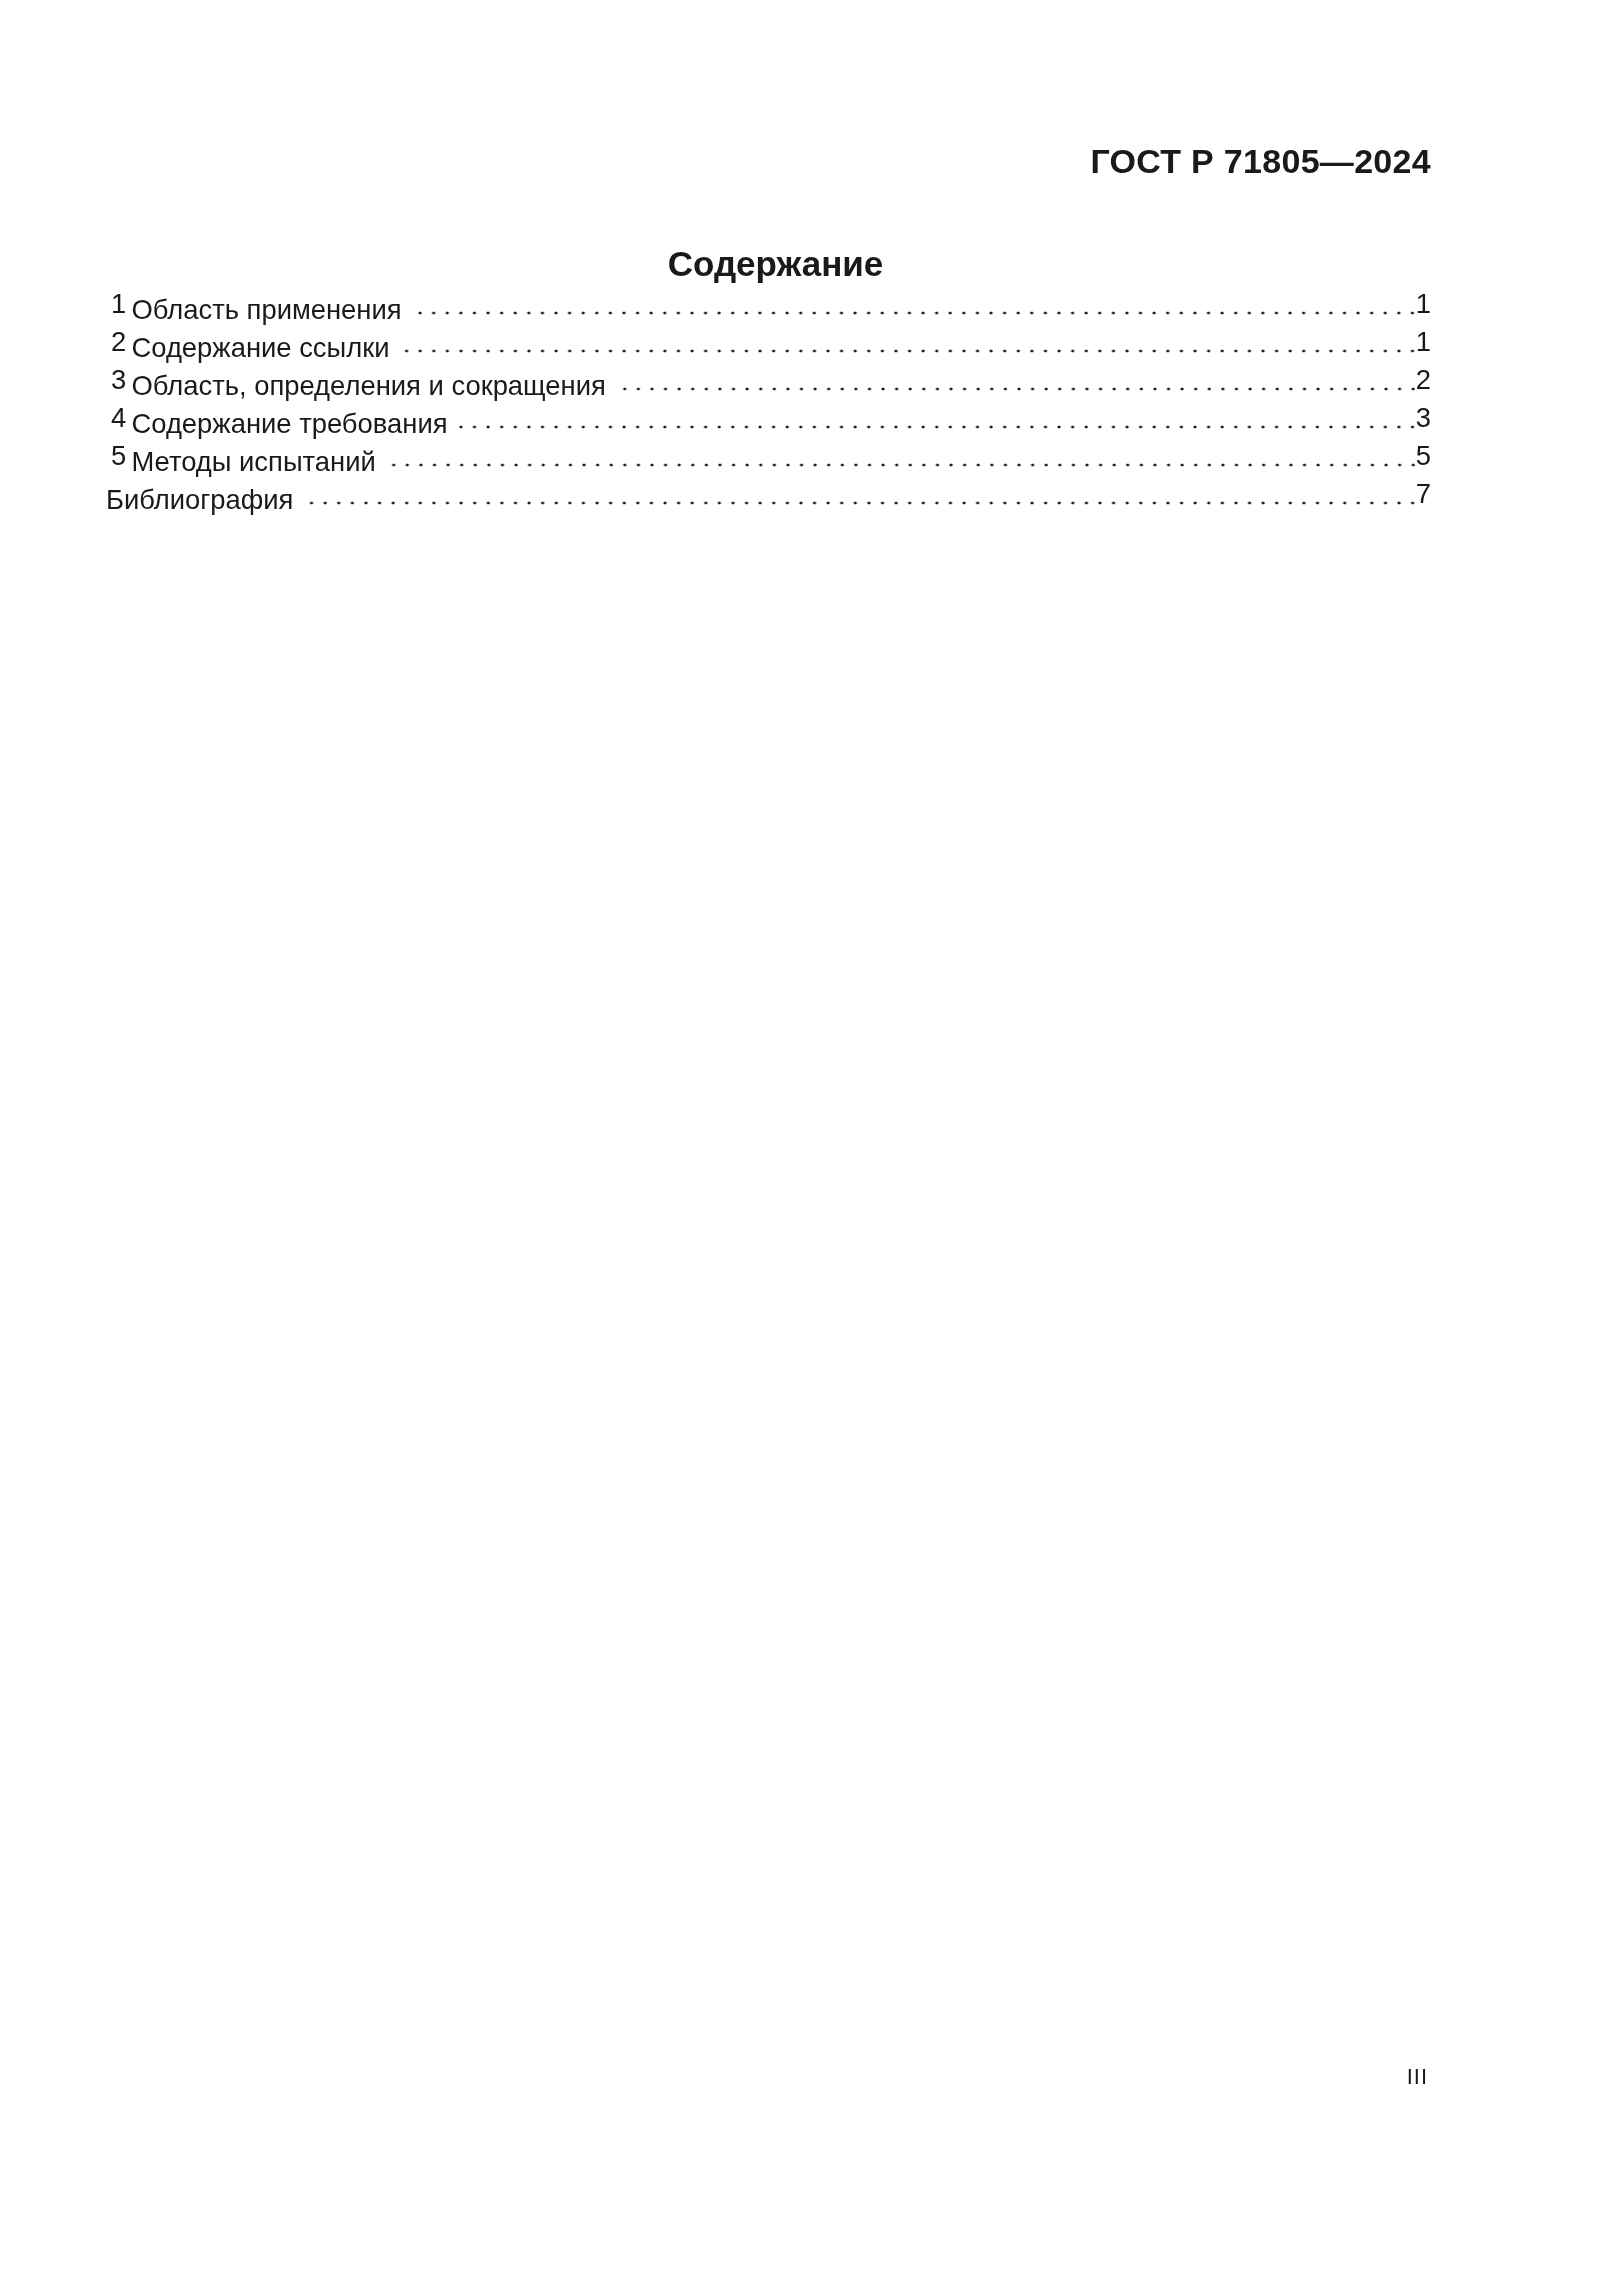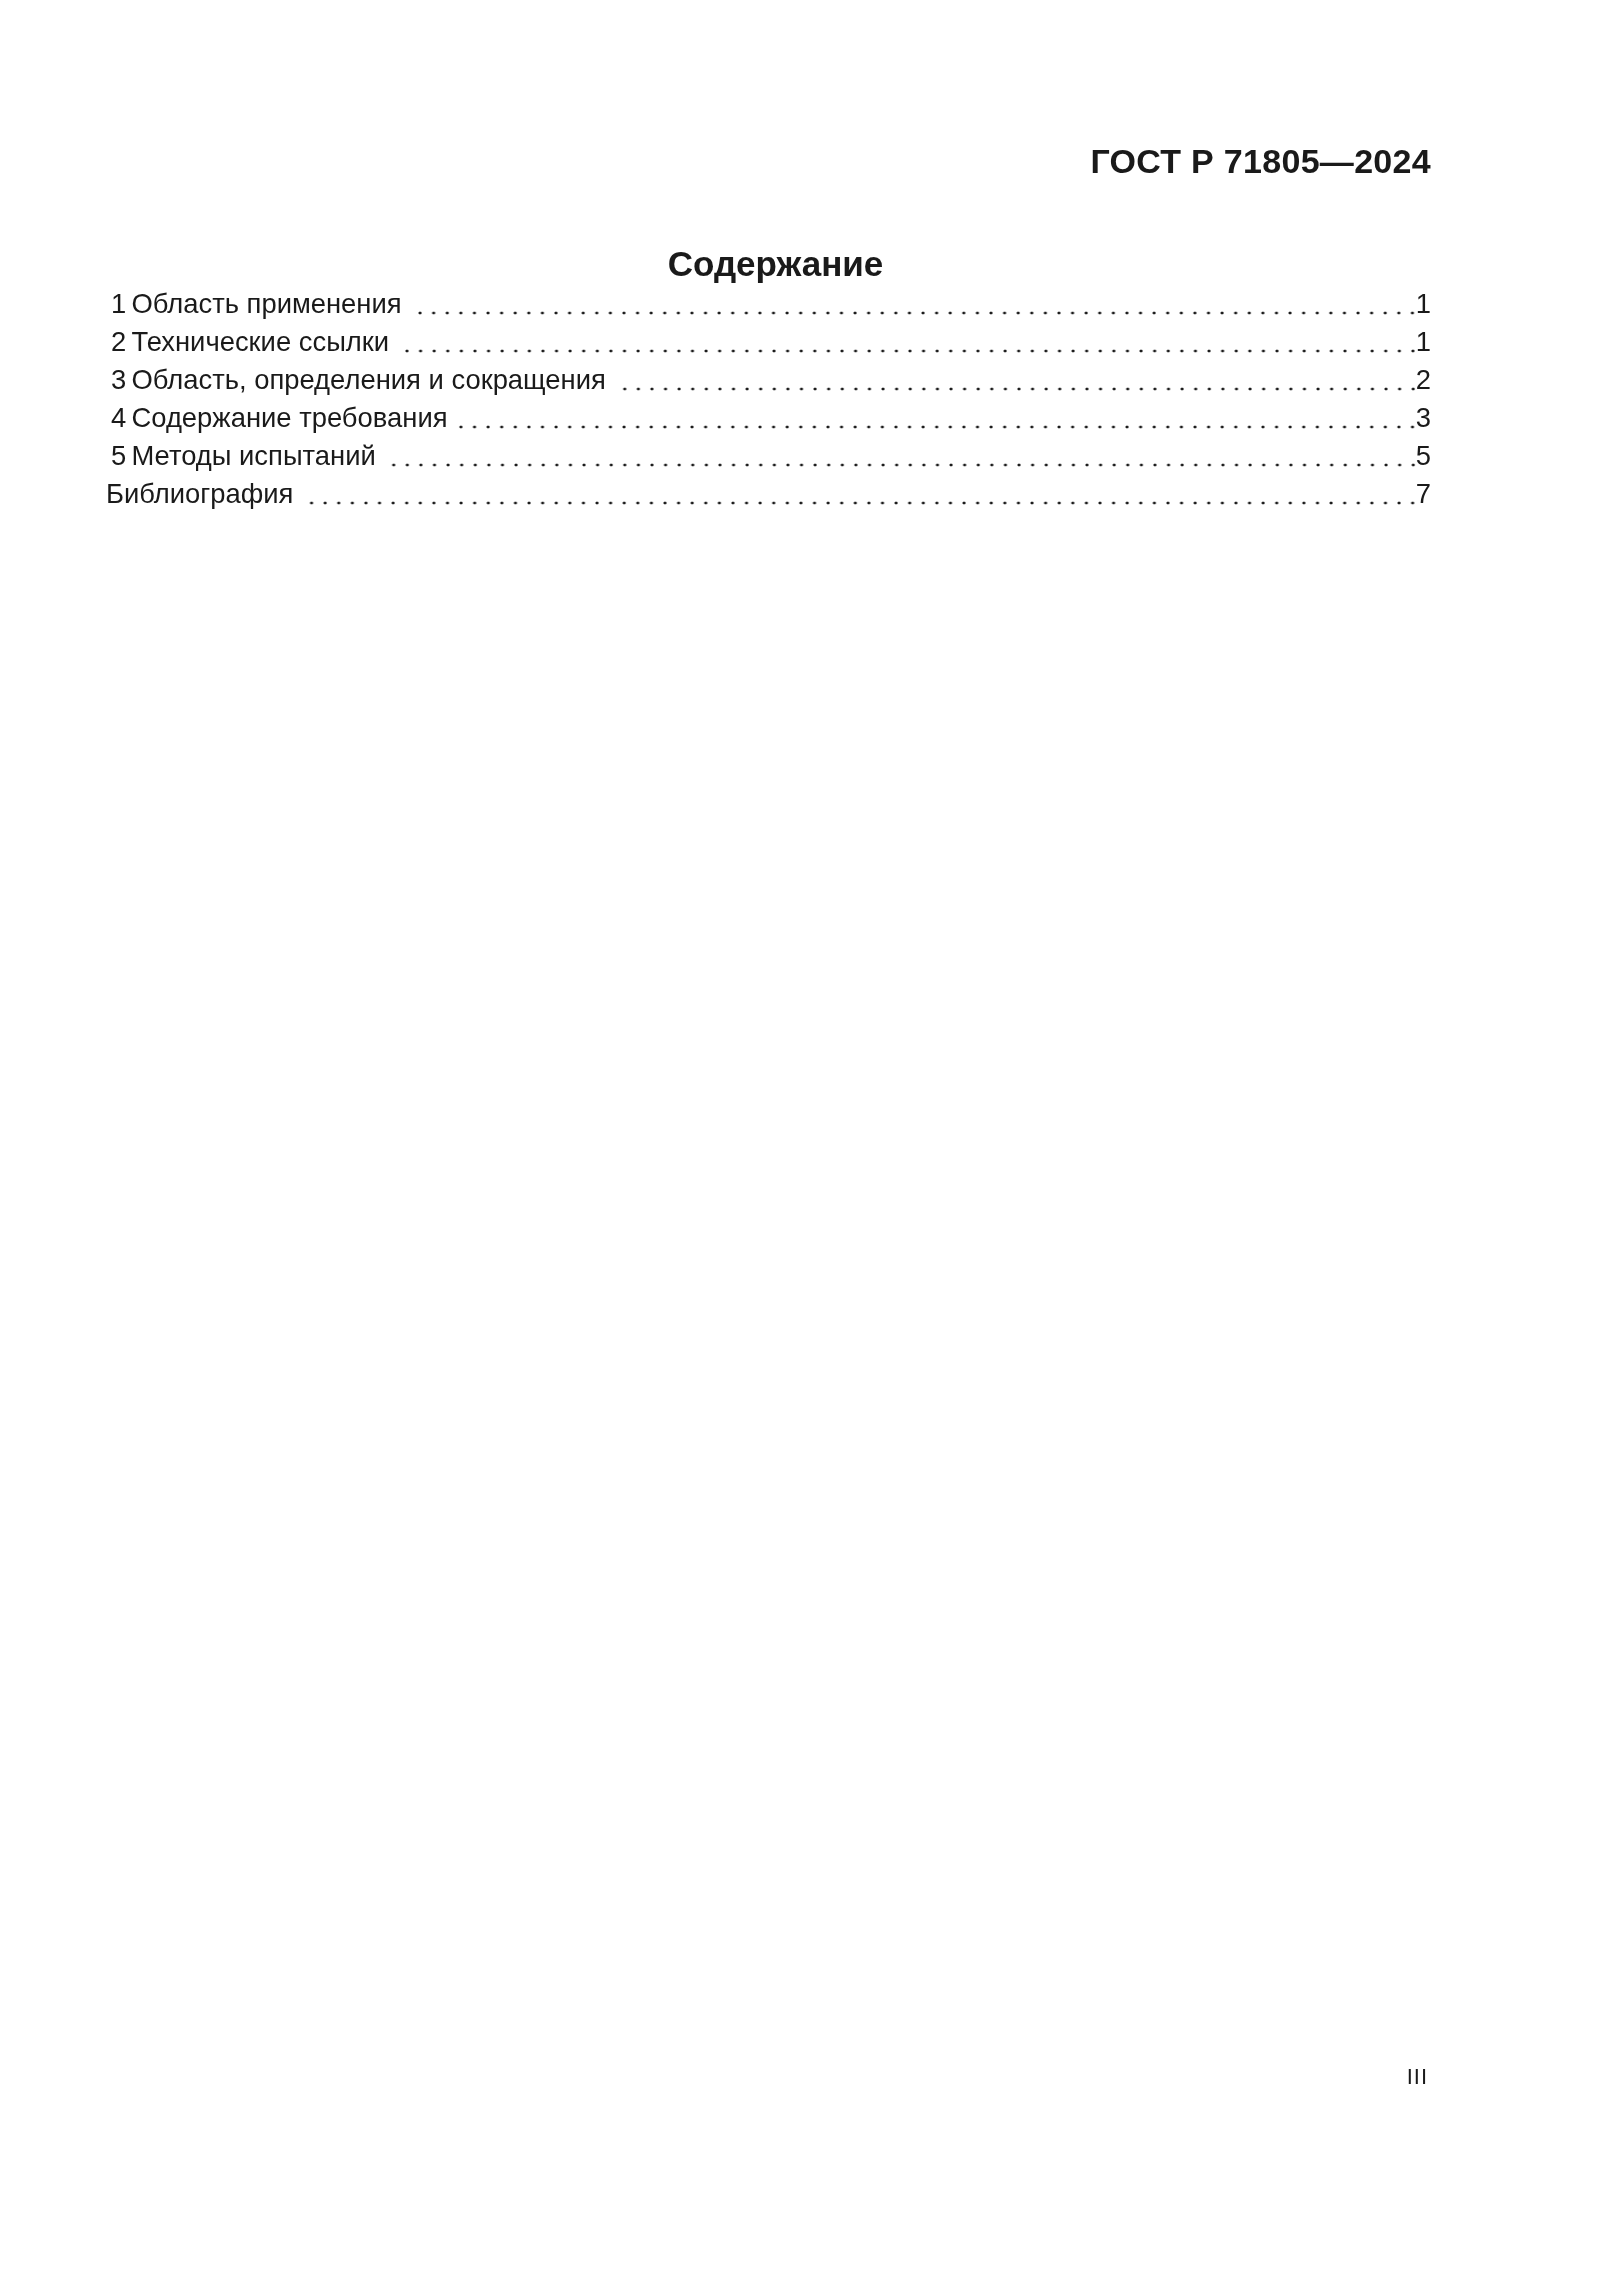--- a/index.html
+++ b/index.html
@@ -48,20 +48,21 @@
   .toc-row .num {
     flex: none;
     display: inline-block;
     width: 14.7px;
     margin: 0 5.9px 0 4.9px;
     text-align: left;
   }
   .toc-row .label {
     flex: none;
     white-space: nowrap;
+    margin-top: 6px;
   }
   .toc-row .dots {
     flex: 1 1 auto;
     height: 38px;
     margin-left: 9.8px;
     min-width: 0;
     background-image: radial-gradient(circle 1.6px at 6.9px 50%, #1a1a1a 98%, transparent 100%);
     background-size: 13.6px 5.9px;
     background-repeat: repeat-x;
     background-position: right 9.8px bottom 6.9px;
@@ -89,21 +90,21 @@
 <div class="toc">
   <div class="toc-row">
     <span class="num">1</span>
     <span class="label">Область применения</span>
     <span class="dots"></span>
     <span class="page">1</span>
   </div>
 
   <div class="toc-row">
     <span class="num">2</span>
-    <span class="label">Технические ссылки</span>
+    <span class="label">Содержание ссылки</span>
     <span class="dots"></span>
     <span class="page">1</span>
   </div>
 
   <div class="toc-row">
     <span class="num">3</span>
     <span class="label">Область, определения и сокращения</span>
     <span class="dots"></span>
     <span class="page">2</span>
   </div>

